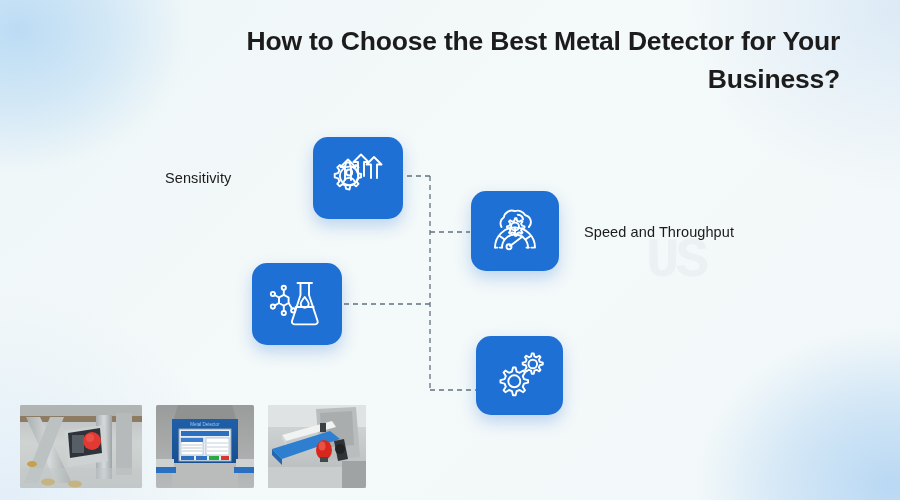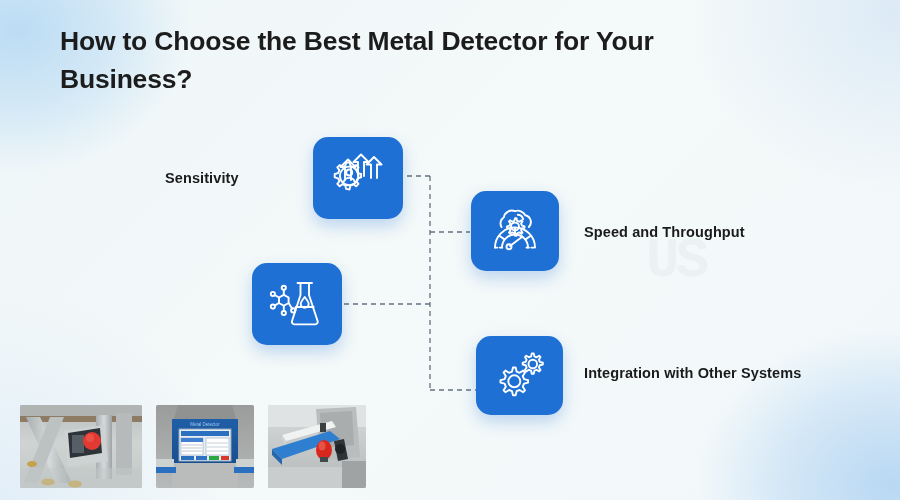--- a/index.html
+++ b/index.html
@@ -40,21 +40,21 @@
     line-height: 58px;
     user-select: none;
   }
 
   
   .title {
     position: absolute;
     left: 60px;
     top: 22px;
     width: 780px;
-    text-align: left;
+    text-align: right;
     font-size: 26.5px;
     font-weight: 700;
     line-height: 38px;
     color: #1c1c1c;
     letter-spacing: -0.2px;
   }
 
   
   .connectors {
     position: absolute;
@@ -79,21 +79,21 @@
 
   #tile-sensitivity       { left: 313px; top: 137px; width: 90px; height: 82px; }
   #tile-speed             { left: 471px; top: 191px; width: 88px; height: 80px; }
   #tile-material          { left: 252px; top: 263px; width: 90px; height: 82px; }
   #tile-integration       { left: 476px; top: 336px; width: 87px; height: 79px; }
 
   
   .label {
     position: absolute;
     font-size: 14.5px;
-    font-weight: 700;
+    font-weight: 400;
     color: #1b1b1b;
     letter-spacing: 0.1px;
     white-space: nowrap;
   }
   #label-sensitivity { left: 165px; top: 170px; }
   #label-material    { left: 50px;  top: 302px; }
   #label-speed       { left: 584px; top: 224px; text-align: center; }
   #label-integration { left: 584px; top: 365px; }
 
   
@@ -245,21 +245,20 @@
                    l-3.0,-1.2 l-3.6,2.2 l-1.8,-1.9 l2.2,-3.6 l-1.2,-3.0 l-4.1,-1.0 l0,-2.6 l4.1,-1.0 l1.2,-3.0
                    l-2.2,-3.6 l1.8,-1.9 l3.6,2.2 l3.0,-1.2 Z"></path>
           <circle cx="22.3" cy="31.3" r="6.0"></circle>
         </g>
       </svg>
     </span>
   </div>
 
   <div class="label" id="label-sensitivity">Sensitivity</div>
   <div class="label" id="label-speed">Speed and Throughput</div>
-  <div class="label" id="label-integration">Integration with Other Systems</div>
 
   <div class="photo" id="photo-1">
     <svg viewBox="0 0 122 83" preserveAspectRatio="none" xmlns="http://www.w3.org/2000/svg">
       <defs>
         <linearGradient id="p1bg" x1="0" y1="0" x2="0" y2="1">
           <stop offset="0" stop-color="#b9bdbe"></stop>
           <stop offset="0.45" stop-color="#cfd3d2"></stop>
           <stop offset="1" stop-color="#c3c8c7"></stop>
         </linearGradient>
         <linearGradient id="p1steel" x1="0" y1="0" x2="1" y2="0">

